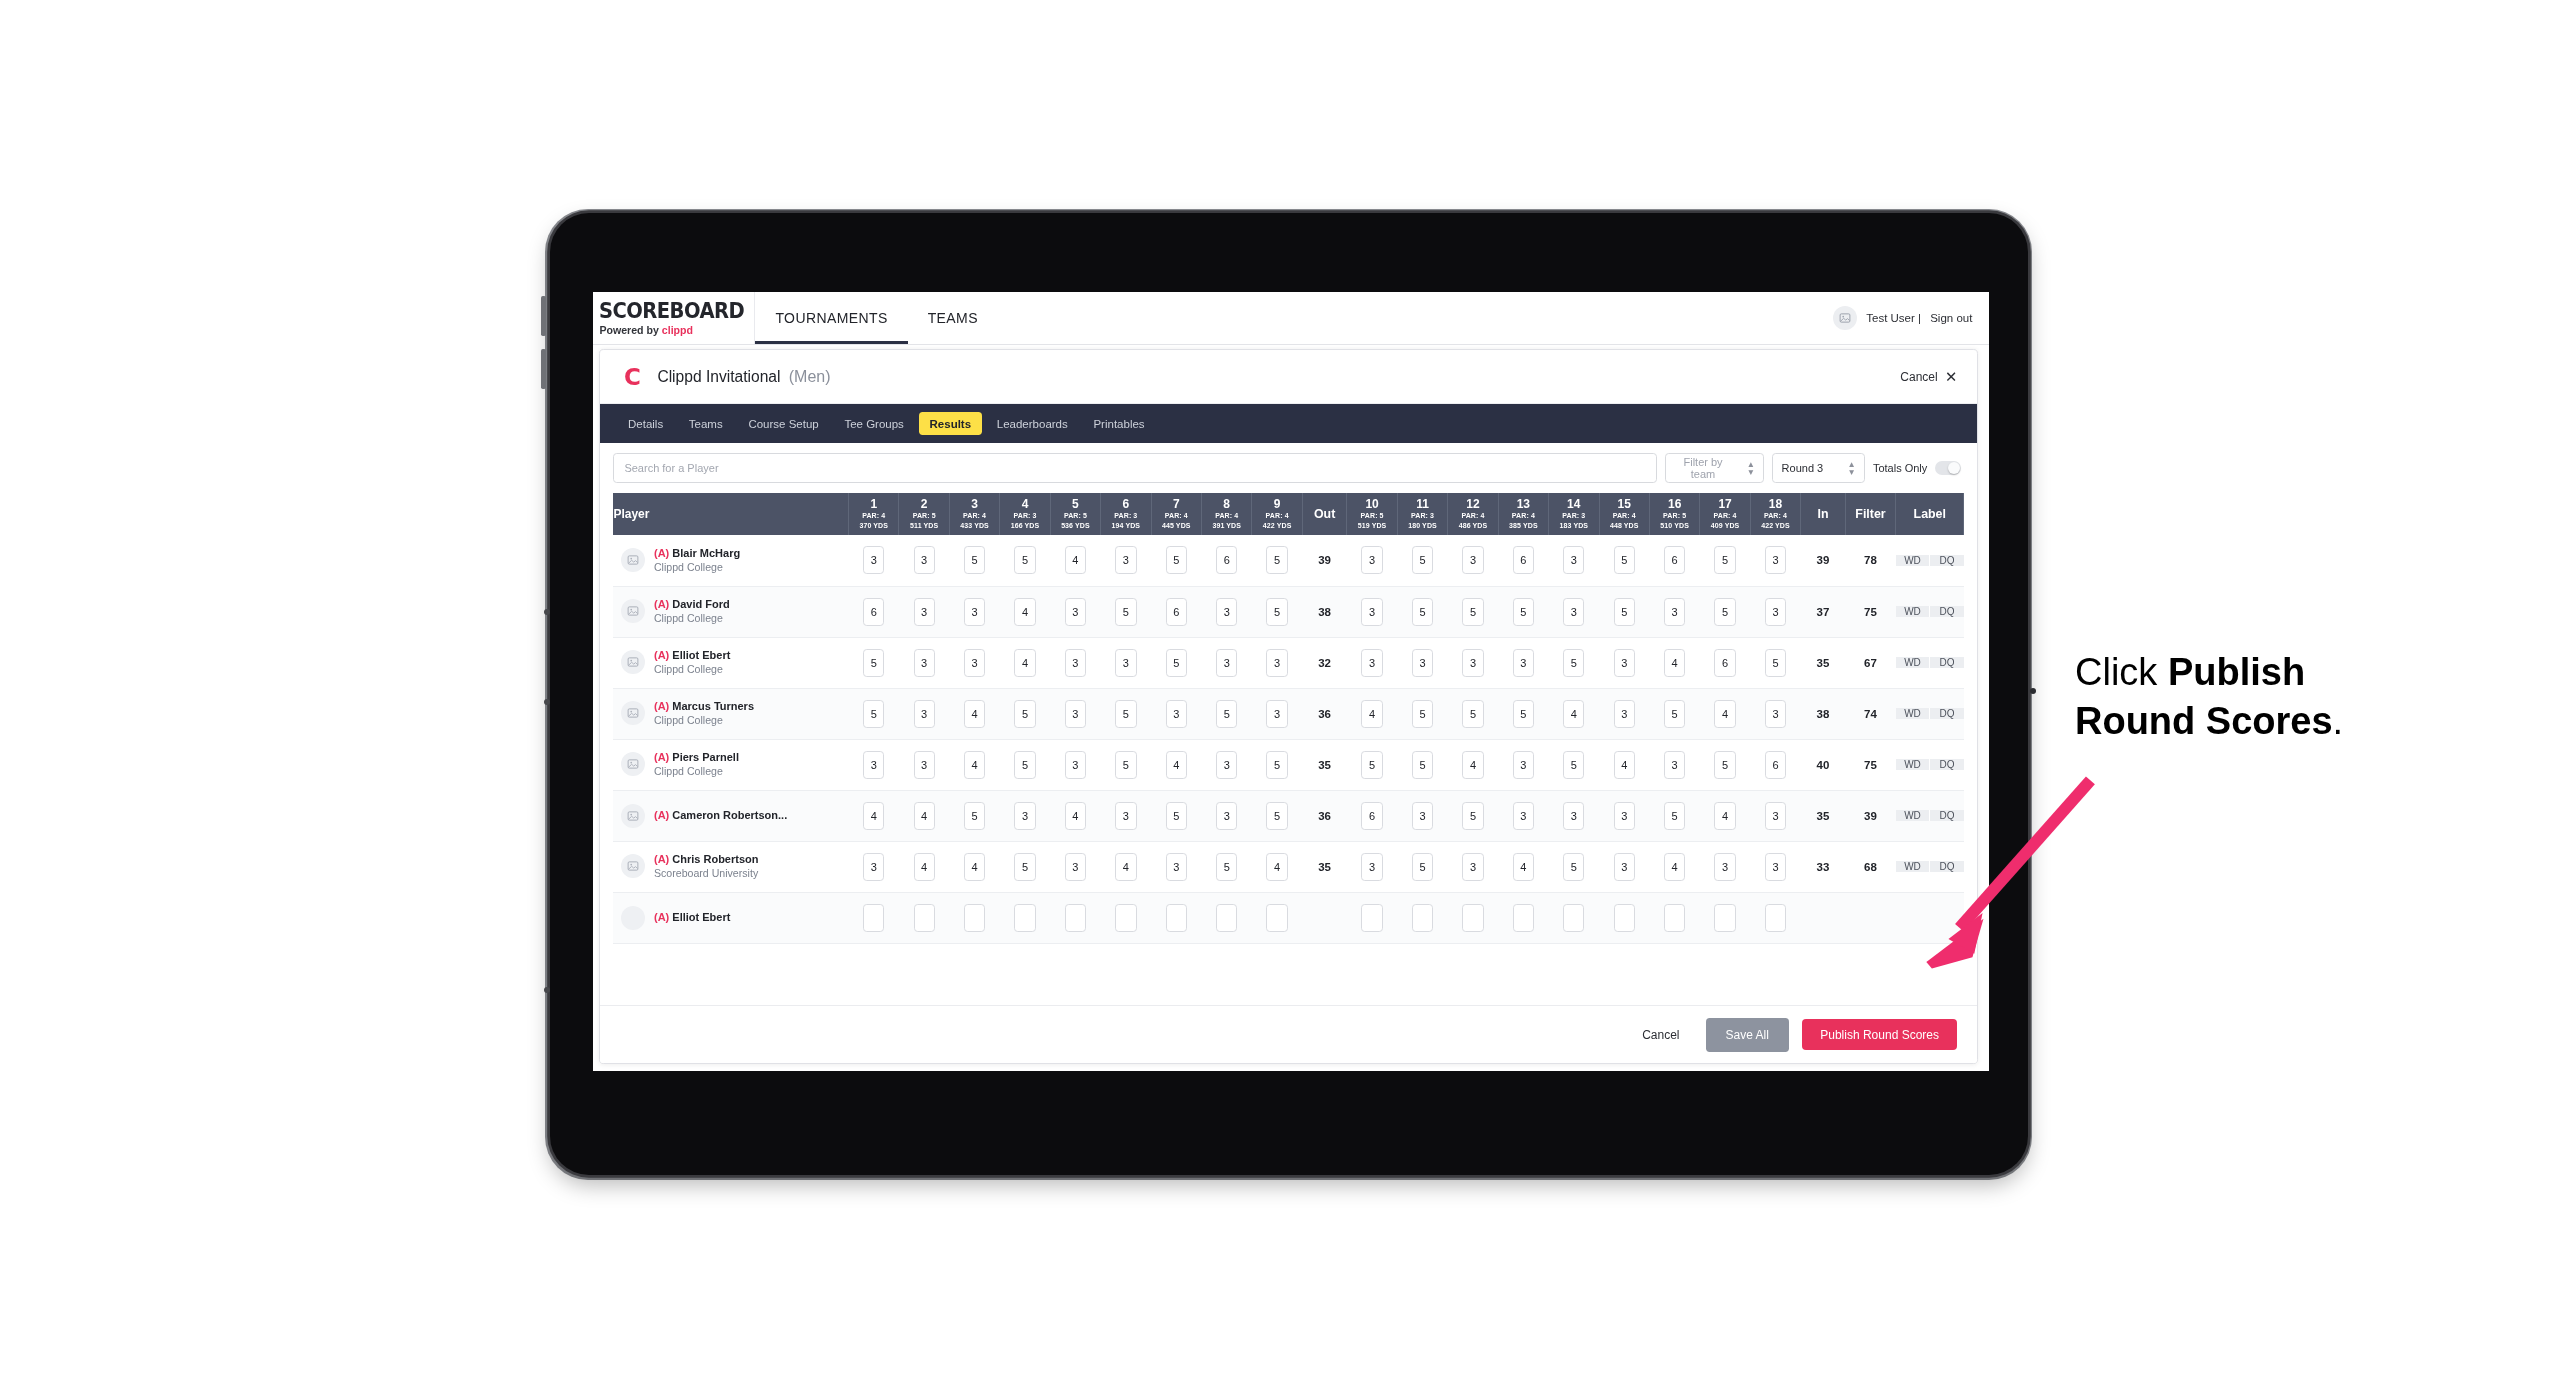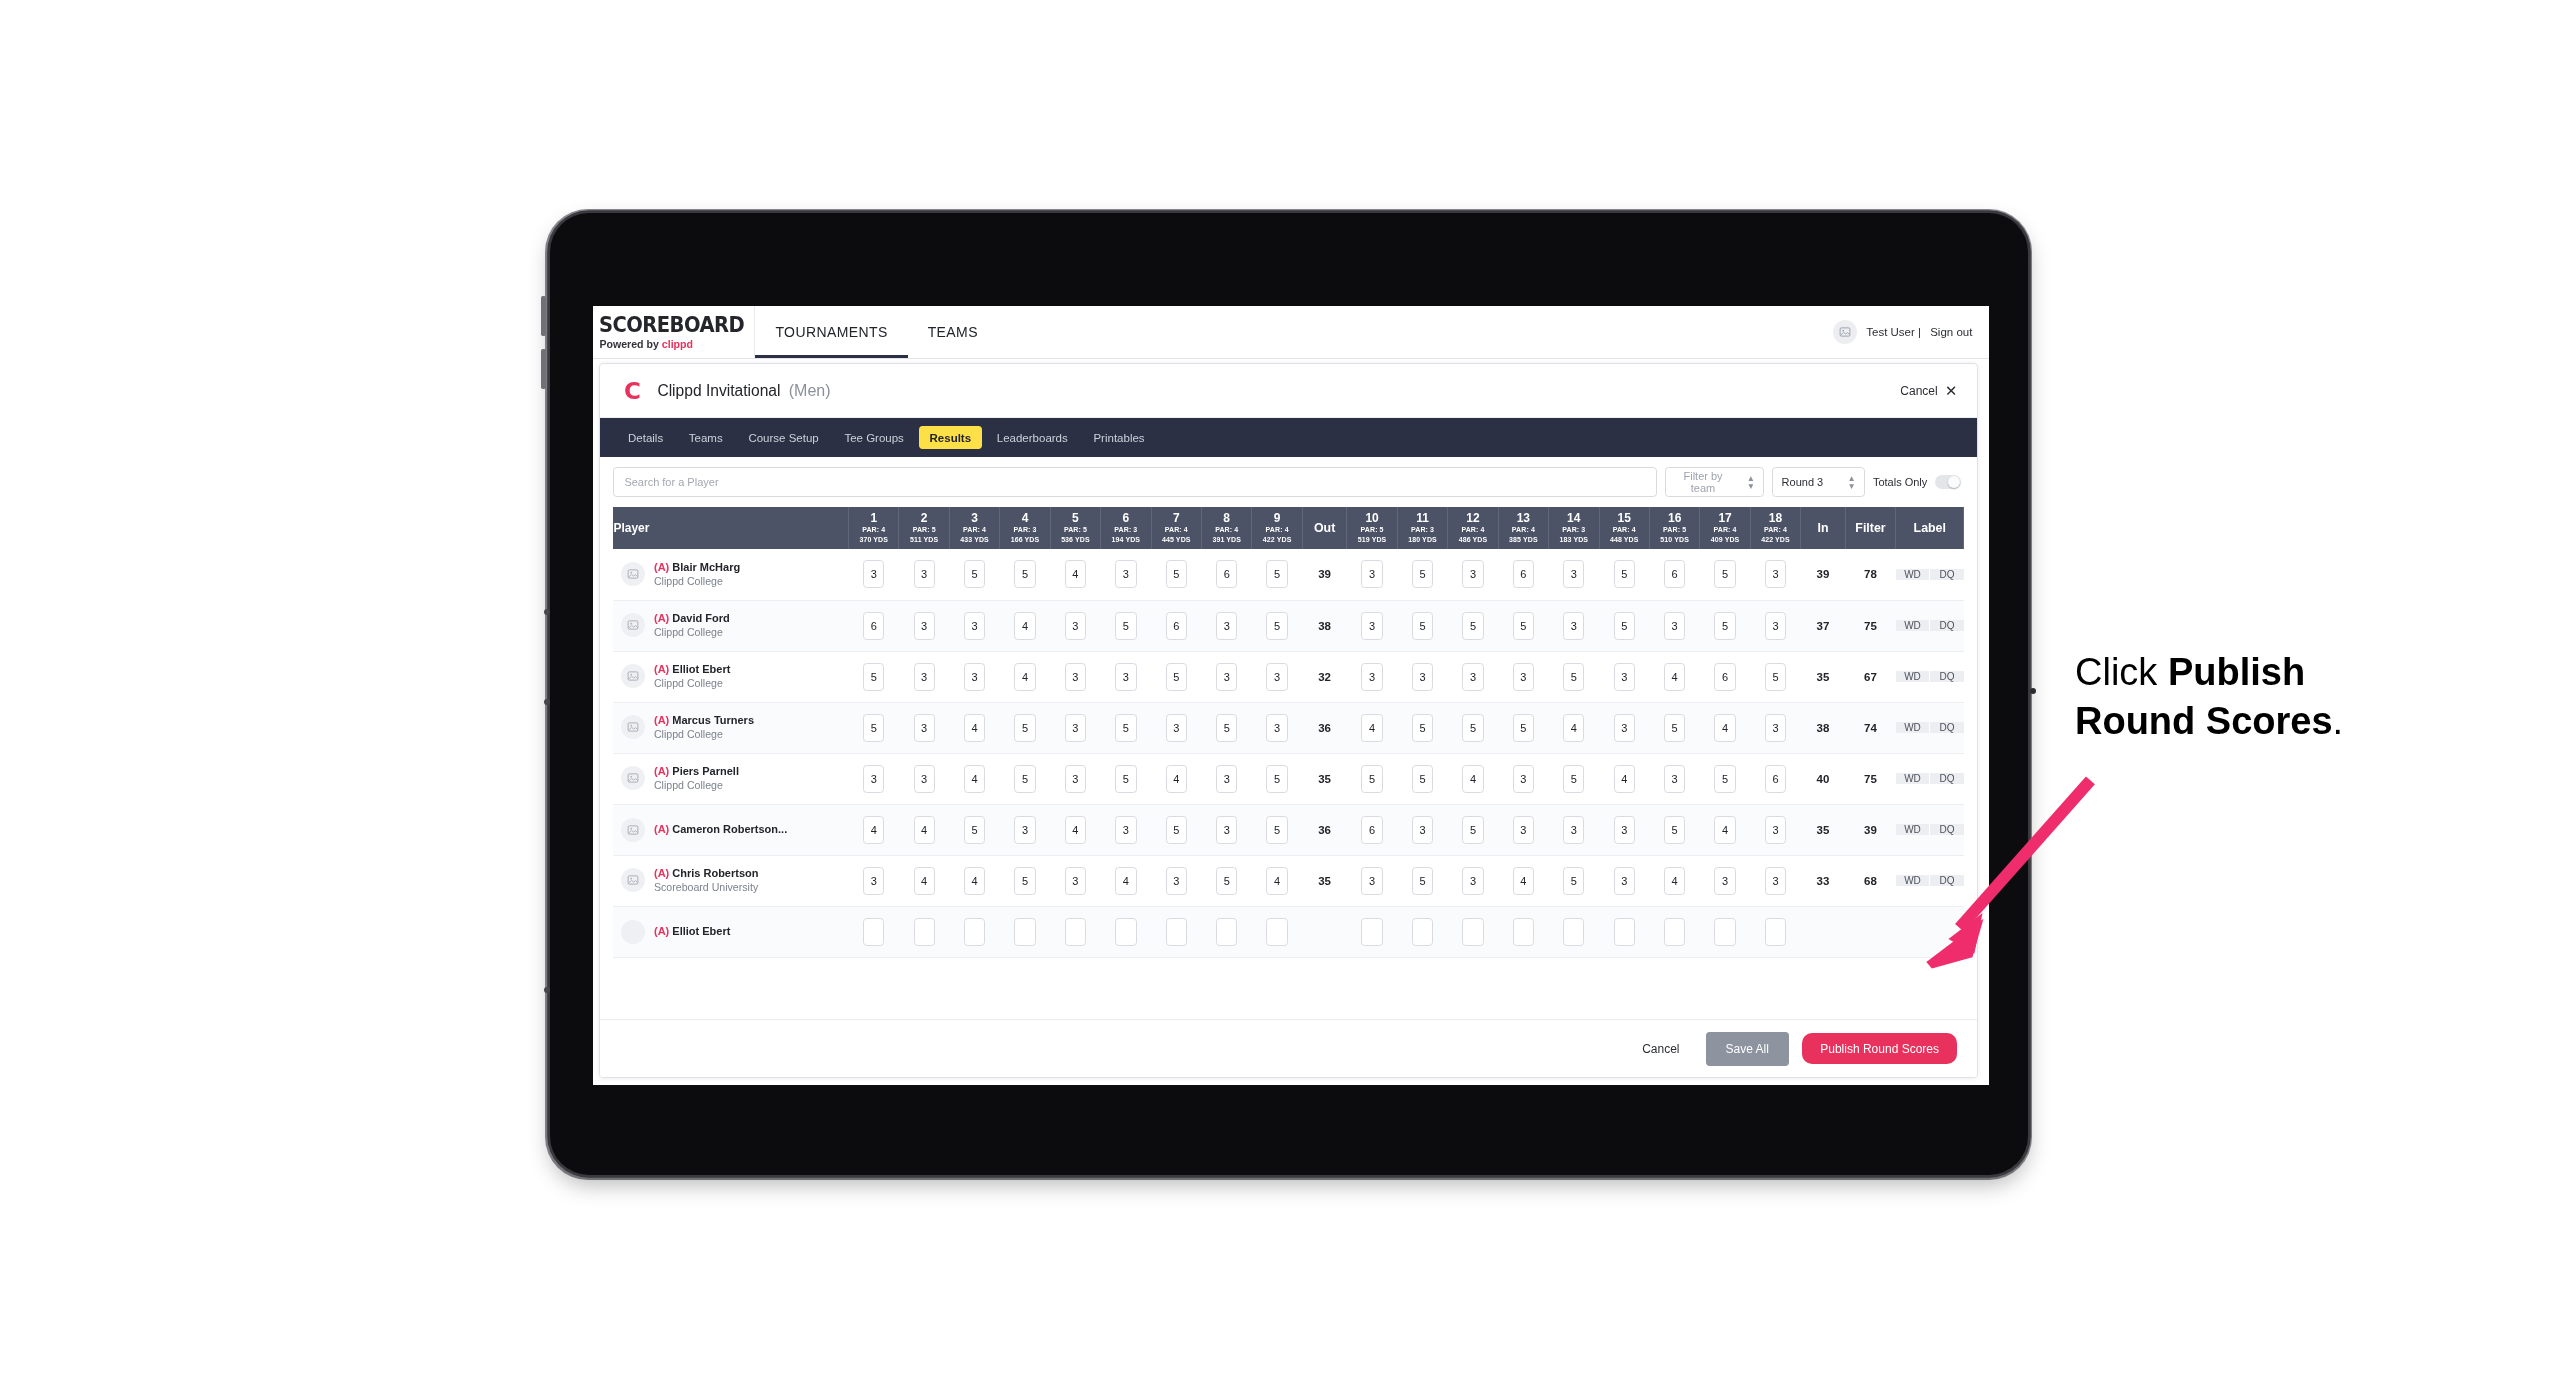--- a/index.html
+++ b/index.html
@@ -37,21 +37,21 @@
   #btn-volume-1 { left: 541px; top: 296px; width: 4.6px; height: 40px; }
   #btn-volume-2 { left: 541px; top: 349px; width: 4.6px; height: 40px; }
   #cam-dot { position:absolute; left: 2030px; top: 688px; width: 6.4px; height: 6.4px; border-radius: 50%; background:#2b2c30;}
   #cam-dot2 { position:absolute; left: 544px; top: 609px; width: 6.4px; height: 6.4px; border-radius: 50%; background:#46474b;}
   #cam-dot3 { position:absolute; left: 544px; top: 699px; width: 6.4px; height: 6.4px; border-radius: 50%; background:#46474b;}
   #cam-dot4 { position:absolute; left: 544px; top: 987px; width: 6.4px; height: 6.4px; border-radius: 50%; background:#46474b;}
 
   
   #screen {
     position: absolute;
-    left: 593px; top: 306px;
+    left: 593px; top: 292px;
     width: 1396px; height: 779px;
     background: #ffffff;
     overflow: hidden;
   }
 
   
   #topnav {
     height: 52px;
     background: #ffffff;
     border-bottom: 0.9px solid #e3e4e8;
@@ -347,21 +347,21 @@
     border-radius: 3.7px;
     padding: 10px 20px;
     cursor: pointer;
     font-family: "Liberation Sans", sans-serif;
   }
   #publish-btn {
     background: #e8315c;
     color: #ffffff;
     font-size: 12px;
     border: none;
-    border-radius: 10px;
+    border-radius: 4px;
     padding: 8.3px 18.4px;
     cursor: pointer;
     font-family: "Liberation Sans", sans-serif;
   }
 
   
   #annotation-text {
     position: absolute;
     left: 2075px; top: 648px;
     width: 432px;

